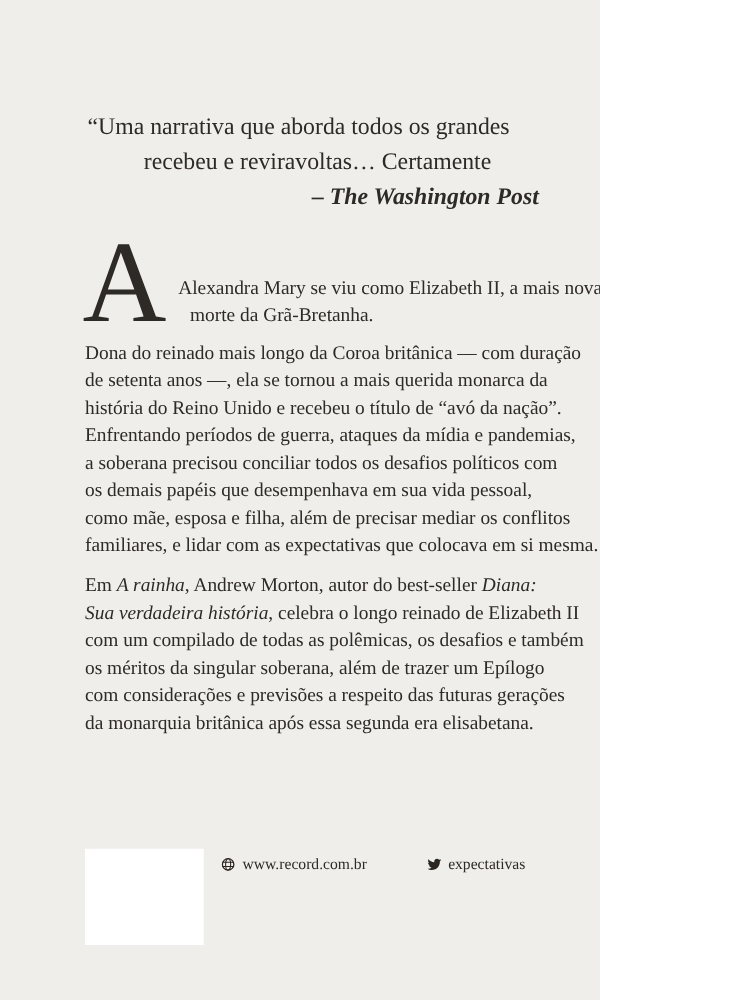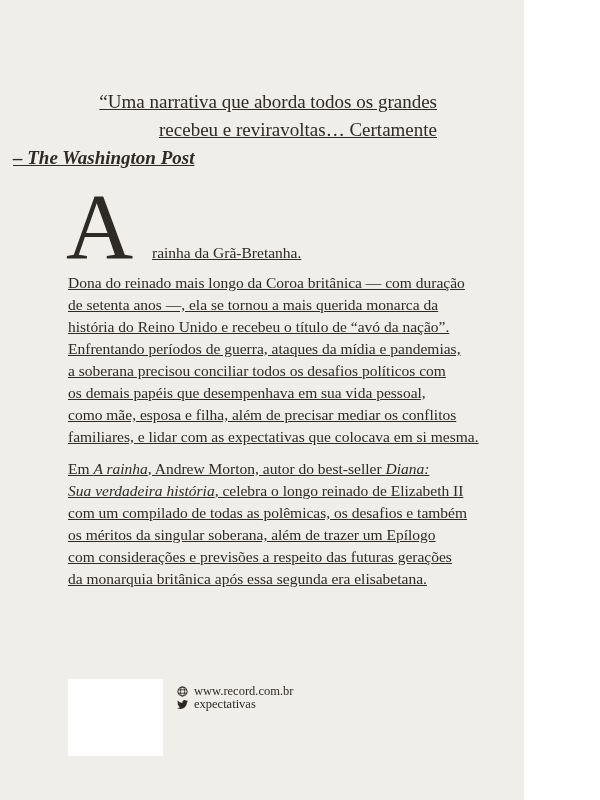--- a/index.html
+++ b/index.html
@@ -1,34 +1,34 @@
 <!DOCTYPE html>
 <html><head>
 <meta charset="utf-8">
 <style>
   html, body { margin: 0; padding: 0; }
   .page {
     position: relative;
-    width: 524px;
+    width: 480px;
     height: 800px;
     background: #efeeeb;
     color: #2e2a25;
     font-family: "Liberation Serif", serif;
     overflow: hidden;
-    text-decoration: underline;
   }
   
   .quote {
     margin: 88px 87px 0 70px;
     text-align: right;
     font-size: 19px;
     line-height: 28px;
     white-space: nowrap;
   }
   .quote-attribution {
+    text-align: right;
     margin-right: 49px;
     font-size: 19px;
     line-height: 28px;
     font-weight: bold;
     font-style: italic;
     white-space: nowrap;
     padding-left: 13px;
   }
   
   .bodycopy {
@@ -65,21 +65,22 @@
   }
   .barcode-box {
     width: 95px;
     height: 77px;
     background: #ffffff;
   }
   .social {
     margin-left: 14px;
     padding-top: 6px;
     display: flex;
-    flex-direction: column;
+    flex-direction: row;
+    gap: 48px;
   }
   .social-row {
     display: flex;
     align-items: center;
     gap: 6px;
     font-size: 12.5px;
     line-height: 13.2px;
     white-space: nowrap;
   }
   .icon {
@@ -95,21 +96,21 @@
 
 <div class="page">
 
   <div class="quote"><span>“Uma narrativa que aborda todos os grandes</span><br><span>recebeu e reviravoltas… Certamente</span><br></div>
   <div class="quote-attribution">– The Washington Post</div>
 
   <div class="bodycopy">
     <div class="para lead">
       <span class="dropcap-float"></span>
       <span class="dropcap">A</span>
-      <span><br><br><span>rainha da Grã-Bretanha.</span></span>
+      <span><br><span>Alexandra Mary se viu como Elizabeth II, a mais nova</span><br><span>morte da Grã-Bretanha.</span></span>
     </div>
 
     <div class="para p2"><span>Dona do reinado mais longo da Coroa britânica — com duração</span><br><span>de setenta anos —, ela se tornou a mais querida monarca da</span><br><span>história do Reino Unido e recebeu o título de “avó da nação”.</span><br><span>Enfrentando períodos de guerra, ataques da mídia e pandemias,</span><br><span>a soberana precisou conciliar todos os desafios políticos com</span><br><span>os demais papéis que desempenhava em sua vida pessoal,</span><br><span>como mãe, esposa e filha, além de precisar mediar os conflitos</span><br><span>familiares, e lidar com as expectativas que colocava em si mesma.</span></div>
 
     <div class="para p3"><span>Em </span><i>A rainha</i><span>, Andrew Morton, autor do best-seller </span><i>Diana:</i><br><i>Sua verdadeira história</i><span>, celebra o longo reinado de Elizabeth II</span><br><span>com um compilado de todas as polêmicas, os desafios e também</span><br><span>os méritos da singular soberana, além de trazer um Epílogo</span><br><span>com considerações e previsões a respeito das futuras gerações</span><br><span>da monarquia britânica após essa segunda era elisabetana.</span></div>
   </div>
 
   <div class="footer">
     <div class="barcode-box"></div>
     <div class="social">

